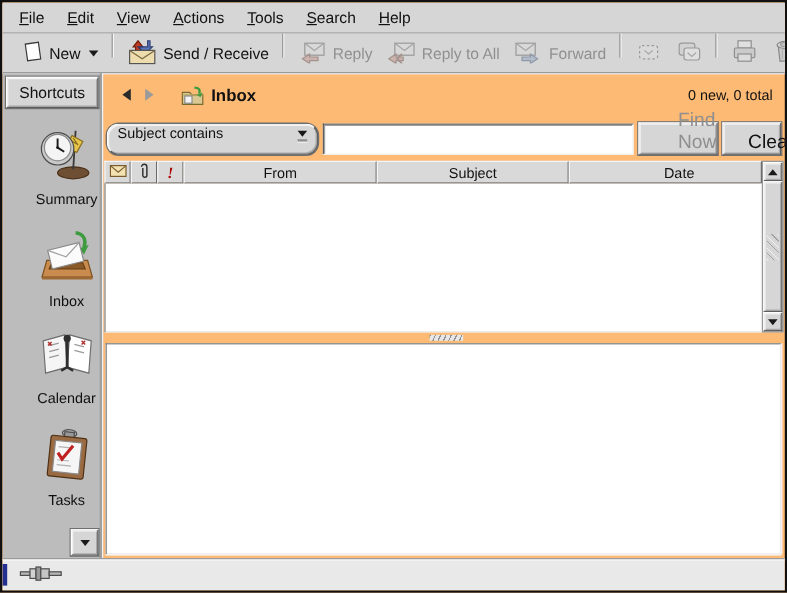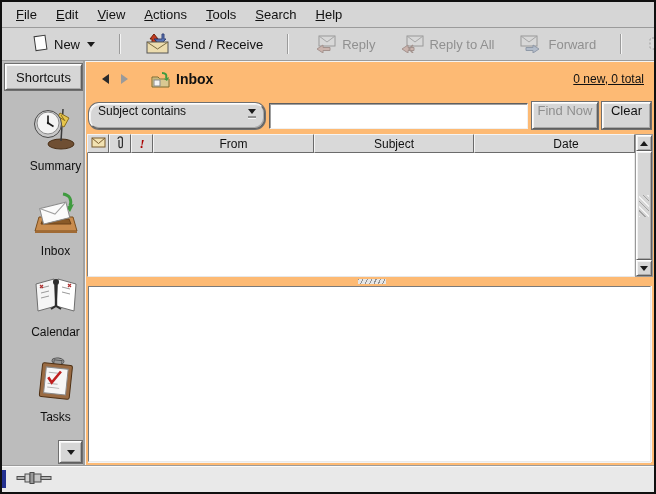--- a/index.html
+++ b/index.html
@@ -33,27 +33,26 @@
     box-shadow: 0 1px 0 #f4f4f4;
     background: #d6d6d6;
     font-size: 13px;
   }
   .menu-label { display: inline-block; padding: 2px 1px; cursor: default; }
   .menu-label::first-letter { text-decoration: underline; }
 
   
   .toolbar {
     height: 33px; flex: 0 0 33px;
-    display: flex; align-items: center;
+    display: flex; 
     padding: 0 6px 0 4px;
     border-bottom: 1px solid #9b9b9b;
     box-shadow: 0 1px 0 #f4f4f4;
     background: #d6d6d6;
     font-size: 13px;
-    gap: 13px;
   }
   .tb-grip {
     width: 9px; height: 24px; margin-right: 6px;
     background: repeating-linear-gradient(45deg,#f4f4f4 0 1px,#d6d6d6 1px 3px,#9a9a9a 3px 4px,#d6d6d6 4px 5px);
   }
   .tb-btn {
     display: flex; align-items: center; gap: 5px;
     padding: 3px 5px; border: 1px solid transparent; cursor: default;
     white-space: nowrap;
   }
@@ -108,21 +107,21 @@
   .folder-header {
     height: 36px; flex: 0 0 36px;
     display: flex; align-items: center;
     padding: 0 10px;
   }
   .nav-btn { padding: 4px 6px; display:flex; align-items:center; cursor: default; }
   .tri-left  { width:0;height:0;border-top:5px solid transparent;border-bottom:5px solid transparent;border-right:7px solid #2a2a2a; }
   .tri-right-dis { width:0;height:0;border-top:5px solid transparent;border-bottom:5px solid transparent;border-left:7px solid #9a9a9a; }
   .folder-title { font-size: 14px; font-weight: bold; margin-left: 6px; }
   .folder-icon { margin-left: 16px; display: flex; }
-  .folder-counts { margin-left: auto; font-size: 12px; text-decoration: underline; }
+  .folder-counts { margin-left: auto; font-size: 12px; }
 
   
   .search-bar {
     height: 37px; flex: 0 0 37px;
     display: flex; align-items: center;
     padding: 0 3px; gap: 4px;
   }
   .combo {
     width: 176px; height: 26px;
     display: flex; align-items: flex-start;
@@ -136,21 +135,21 @@
   .combo-tri { width:0;height:0;border-left:4px solid transparent;border-right:4px solid transparent;border-top:5px solid #1a1a1a; }
   .combo-bar { width: 8px; height: 2px; background:#8f8f8f; box-shadow: 0 1px 0 #f4f4f4; }
   .search-input {
     flex: 1 1 auto; height: 26px;
     background: #fff;
     border: 1px solid; border-color:#5f5f5f #f0f0f0 #f0f0f0 #5f5f5f;
     box-shadow: inset 1px 1px 0 #9f9f9f;
     font: 12px "Liberation Sans", sans-serif;
     padding: 0 4px; outline: none;
   }
-  .btn { height: 27px; display:flex; align-items:flex-start; justify-content:center; font-size:13px; cursor: default; }
+  .btn { height: 27px; display:flex; align-items:flex-end; justify-content:center; font-size:16px; cursor: default; padding-left: 32px; }
   .btn-find { width: 66px; color: #8f8f8f; }
   .btn-clear { width: 49px; }
 
   
   .list-region { flex: 0 0 143px; height: 143px; display: flex; padding: 0 1px; }
   .list-cols { flex: 1 1 auto; display: flex; flex-direction: column; min-width: 0; }
   .list-header { display: flex; height: 19px; flex: 0 0 19px; }
   .hcell {
     background: #d9d9d9;
     border: 1px solid; border-color:#f4f4f4 #6b6b6b #6b6b6b #f4f4f4;

